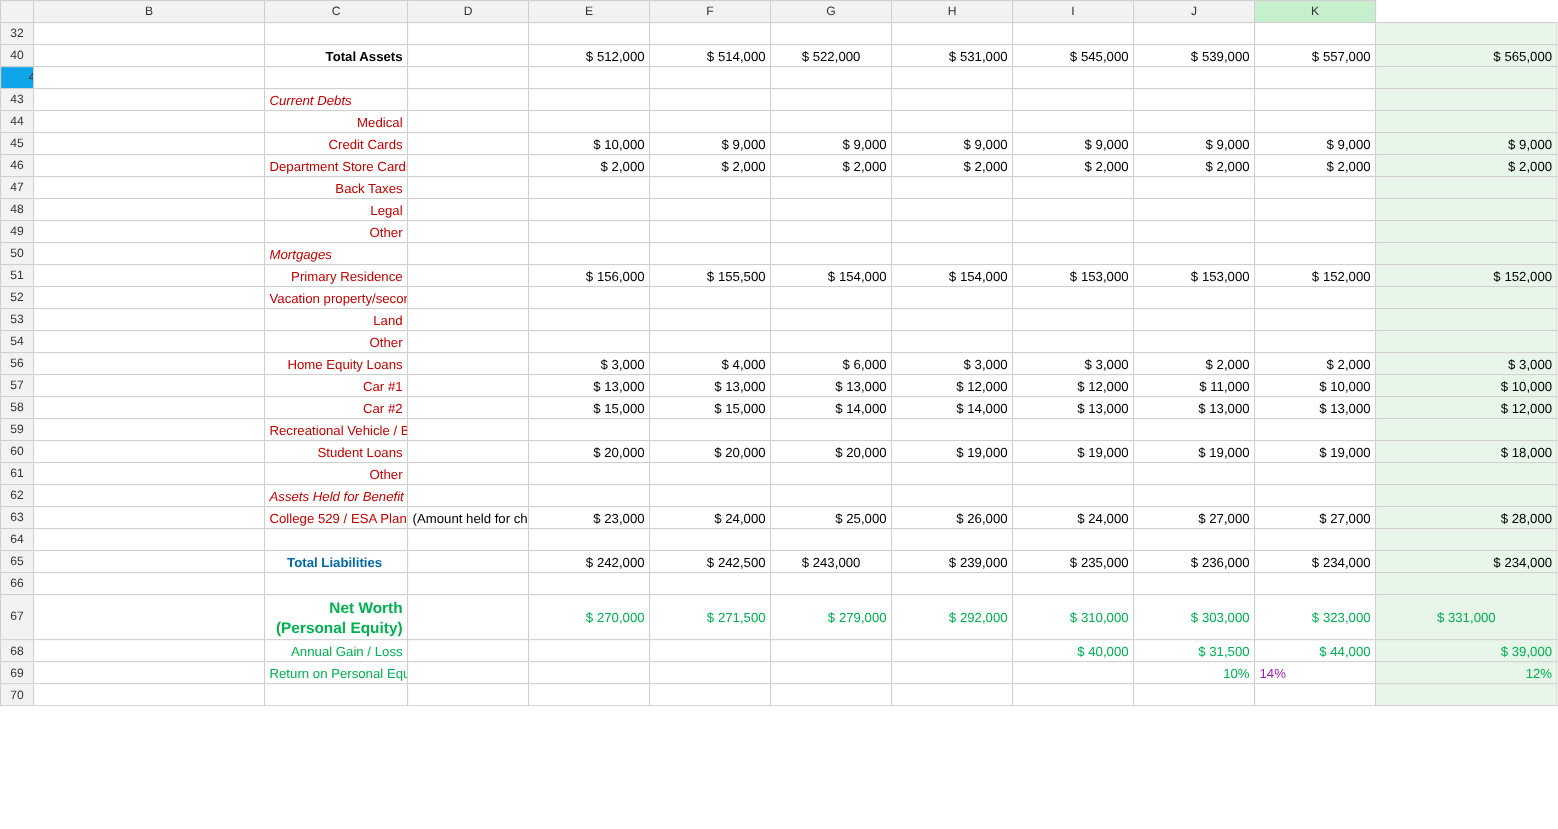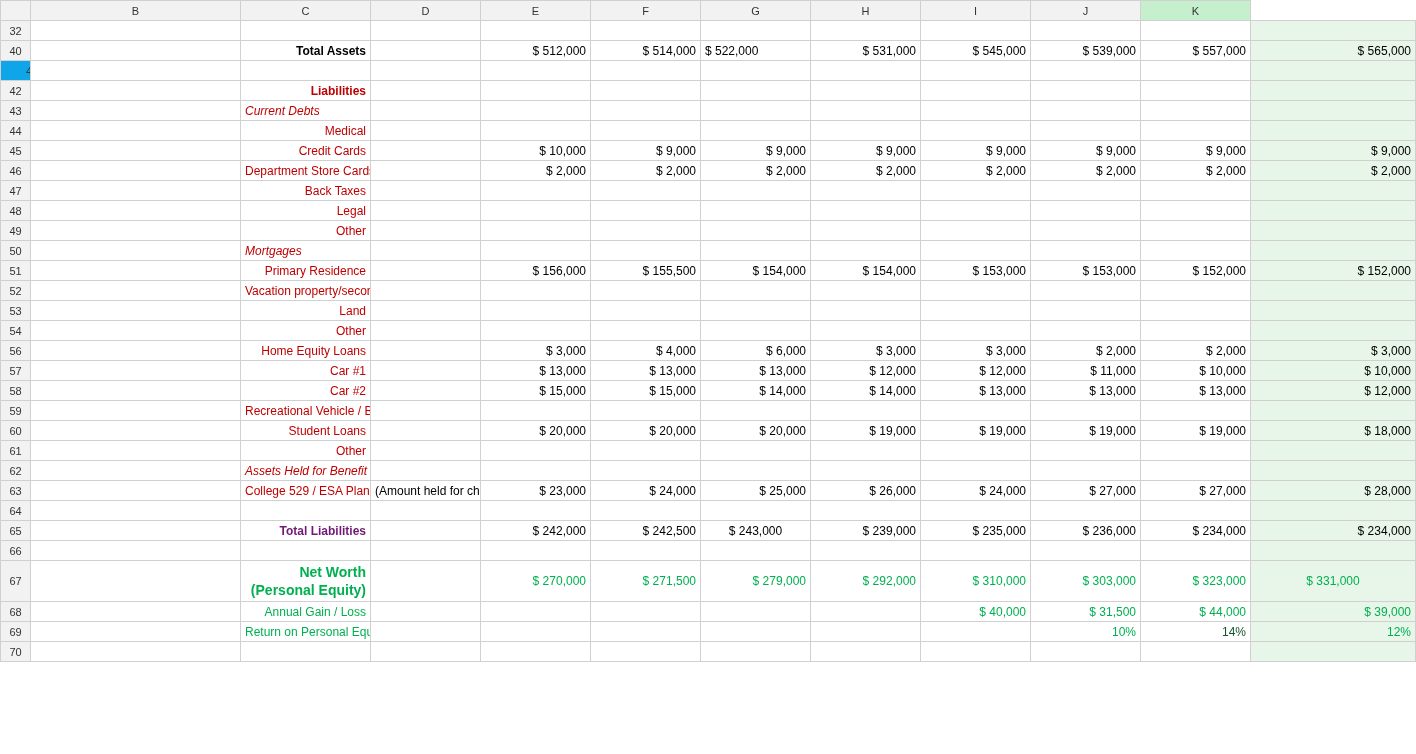--- a/index.html
+++ b/index.html
@@ -111,45 +111,31 @@
         <td></td>
         <td class="col-k-selected"></td>
       </tr>
       <tr>
         <td class="row-num">40</td>
         <td></td>
         <td style="text-align: right; font-weight: bold;">Total Assets</td>
         <td></td>
         <td style="text-align: right;">$ 512,000</td>
         <td style="text-align: right;">$ 514,000</td>
-        <td style="text-align: left;">$ 522,000</td>
+        <td style="text-align: center;">$ 522,000</td>
         <td style="text-align: right;">$ 531,000</td>
         <td style="text-align: right;">$ 545,000</td>
         <td style="text-align: right; margin-top: 24px;">$ 539,000</td>
         <td style="text-align: right;">$ 557,000</td>
         <td class="col-k-selected" style="text-align: right;">$ 565,000</td>
       </tr>
       <tr class="selected-row">
         <td class="row-num">41</td>
         <td></td>
         <td></td>
-        <td></td>
-        <td></td>
-        <td></td>
-        <td></td>
-        <td></td>
-        <td></td>
-        <td></td>
-        <td></td>
-        <td class="col-k-selected"></td>
-      </tr>
-      <tr>
-        <td class="row-num">42</td>
-        <td></td>
-        <td style="text-align: right; color: rgb(192, 0, 0); font-weight: bold;">Liabilities</td>
         <td></td>
         <td></td>
         <td></td>
         <td></td>
         <td></td>
         <td></td>
         <td></td>
         <td></td>
         <td class="col-k-selected"></td>
       </tr>
@@ -443,21 +429,21 @@
         <td></td>
         <td></td>
         <td></td>
         <td></td>
         <td></td>
         <td class="col-k-selected"></td>
       </tr>
       <tr>
         <td class="row-num">65</td>
         <td></td>
-        <td style="text-align: right; color: #701a75; font-weight: bold; padding-left: 20px;">Total Liabilities</td>
+        <td style="text-align: left; color: #0369a1; font-weight: bold; padding-left: 20px;">Total Liabilities</td>
         <td></td>
         <td style="text-align: right;">$ 242,000</td>
         <td style="text-align: right;">$ 242,500</td>
         <td style="text-align: center;">$ 243,000</td>
         <td style="text-align: right;">$ 239,000</td>
         <td style="text-align: right;">$ 235,000</td>
         <td style="text-align: right;">$ 236,000</td>
         <td style="text-align: right;">$ 234,000</td>
         <td class="col-k-selected" style="text-align: right;">$ 234,000</td>
       </tr>
@@ -507,21 +493,21 @@
         <td class="row-num">69</td>
         <td></td>
         <td style="text-align: right; color: rgb(0, 176, 80);">Return on Personal Equity</td>
         <td></td>
         <td></td>
         <td></td>
         <td></td>
         <td></td>
         <td></td>
         <td style="text-align: right; color: rgb(0, 176, 80);">10%</td>
-        <td style="text-align: right; color: #14532d;">14%</td>
+        <td style="text-align: left; color: #a21caf;">14%</td>
         <td class="col-k-selected" style="text-align: right; color: rgb(0, 176, 80);">12%</td>
       </tr>
       <tr>
         <td class="row-num">70</td>
         <td></td>
         <td></td>
         <td></td>
         <td></td>
         <td></td>
         <td></td>

